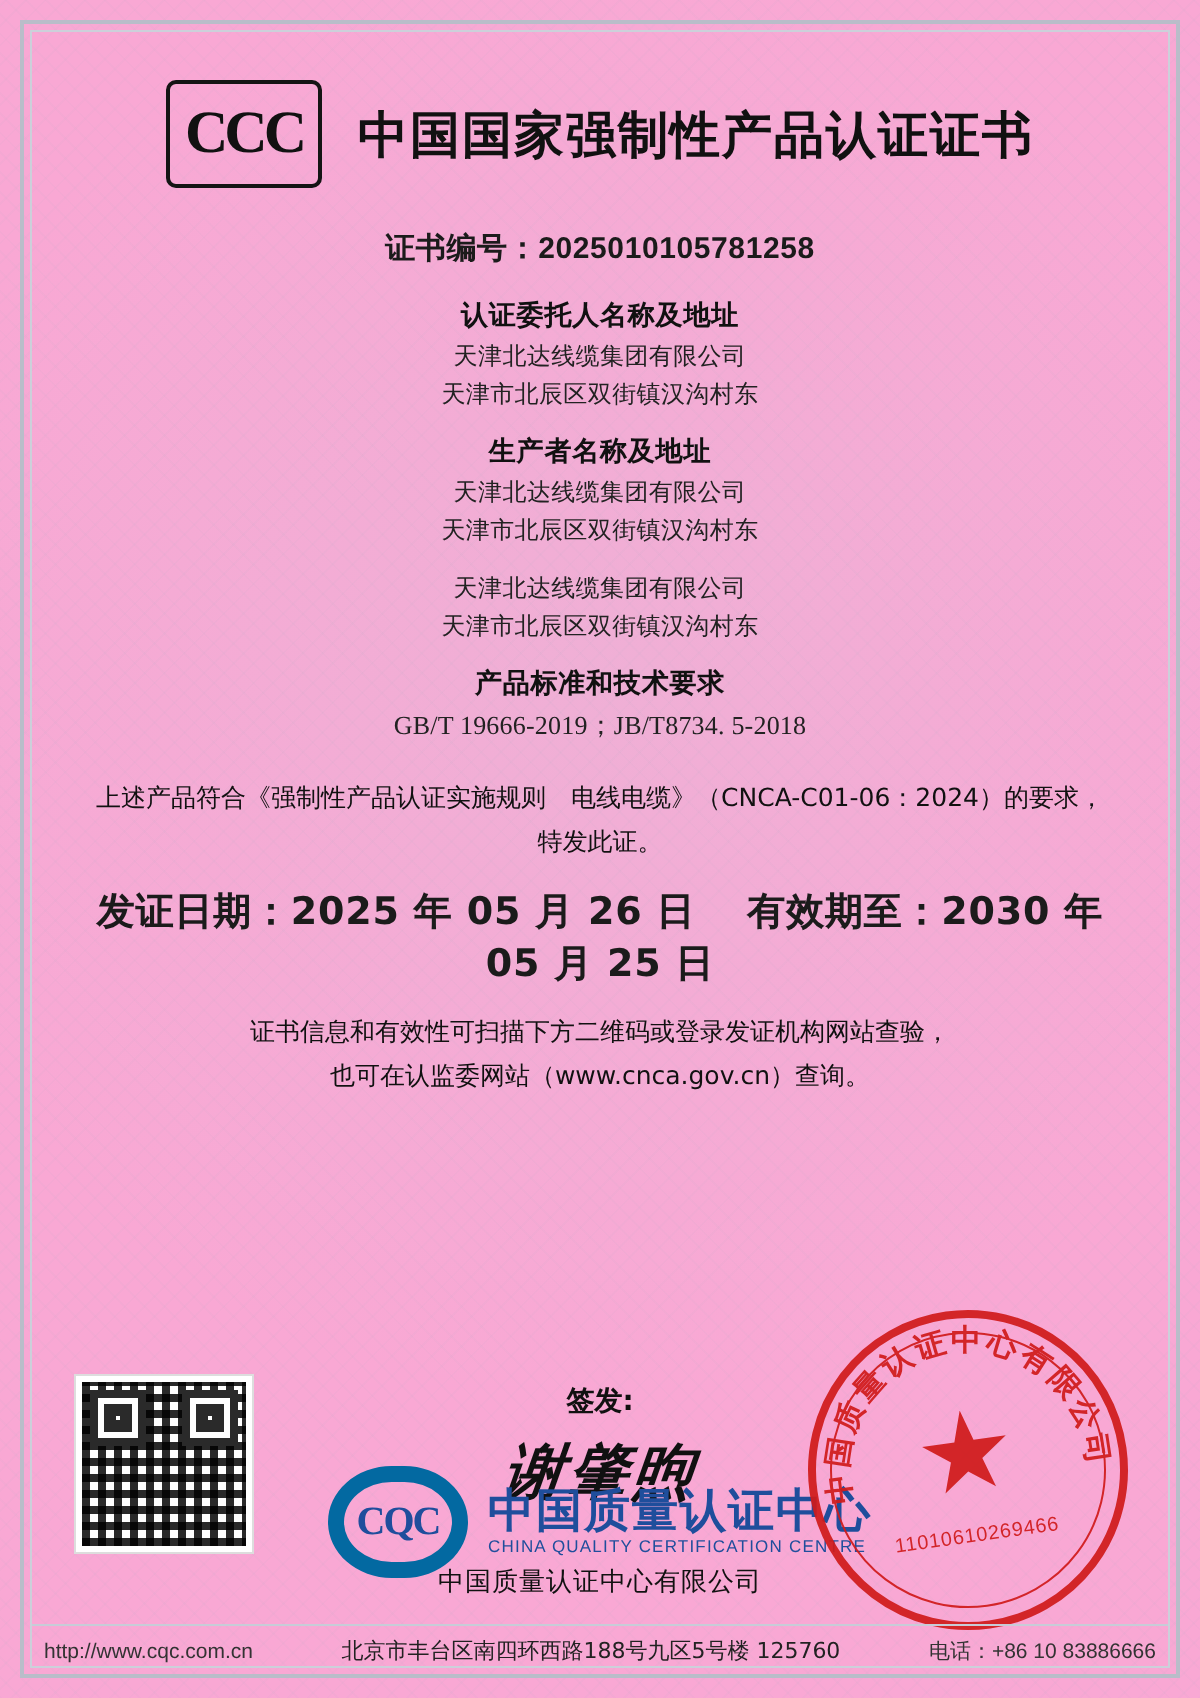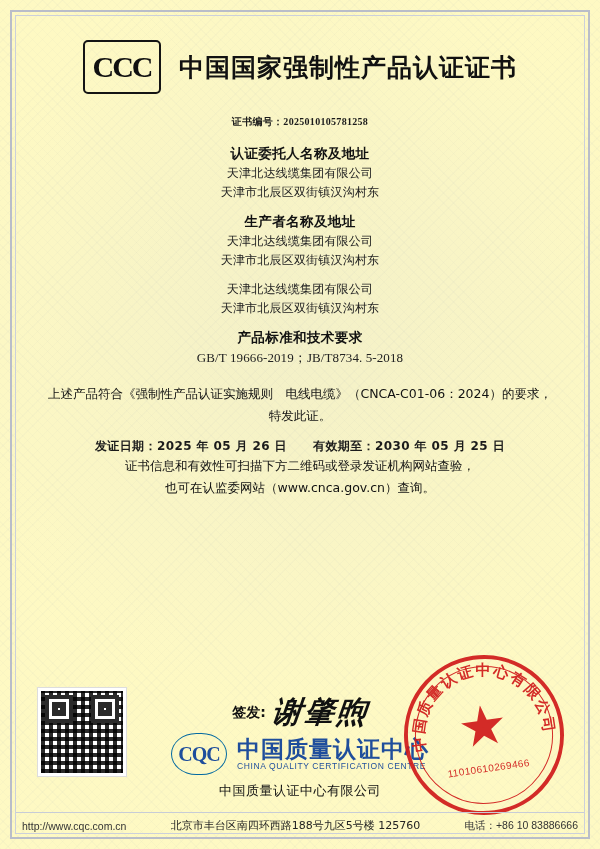--- a/index.html
+++ b/index.html
@@ -4,21 +4,21 @@
 <style>
   html, body {
     margin: 0;
     padding: 0;
     background: #ffffff;
   }
   .page {
     position: relative;
     width: 600px;
     height: 849px;
-    background: #fef9c3;
+    background: #f9a8d4;
     overflow: hidden;
     font-family: "Liberation Sans", sans-serif;
     color: #1b1b1b;
   }
   
   .bg-texture {
     position: absolute;
     inset: 0;
     background:
       repeating-linear-gradient(45deg, rgba(160,170,190,0.055) 0 1px, transparent 1px 7px),
@@ -73,23 +73,23 @@
 
   
   .content {
     position: absolute;
     left: 40px;
     right: 40px;
     top: 115px;
     text-align: center;
   }
   .cert-no {
-    font-size: 10px;
-    font-weight: bold;
-    font-family: Liberation Serif, serif;
+    font-size: 15px;
+    font-weight: bold;
+    font-family: Liberation Sans, sans-serif;
     margin-bottom: 14px;
     letter-spacing: 0.3px;
   }
   .field {
     margin-bottom: 9px;
   }
   .field-label {
     font-family: "DejaVu Sans", sans-serif;
     font-size: 13.5px;
     font-weight: bold;
@@ -113,26 +113,27 @@
     margin-top: 14px;
     font-family: "DejaVu Sans", sans-serif;
     font-size: 12.5px;
     line-height: 1.75;
     color: #111;
     padding: 0 4px;
   }
   .dates {
     margin-top: 12px;
     font-family: "DejaVu Sans", sans-serif;
-    font-size: 12px;
+    font-size: 19px;
     font-weight: bold;
     letter-spacing: 0.4px;
   }
   .dates .gap { display: inline-block; width: 26px; }
   .verify {
+    margin-top: 10px;
     font-family: "DejaVu Sans", sans-serif;
     font-size: 12.5px;
     line-height: 1.75;
     color: #111;
   }
 
   
   .qr {
     position: absolute;
     left: 38px;
@@ -159,20 +160,21 @@
 
   
   .signature-row {
     position: absolute;
     left: 0; right: 0;
     top: 692px;
     display: flex;
     align-items: center;
     justify-content: center;
     gap: 6px;
+    flex-direction: column;
   }
   .sign-label {
     font-family: "DejaVu Sans", sans-serif;
     font-size: 14px;
     font-weight: bold;
     color: #111;
   }
   .sign-name {
     font-family: "DejaVu Serif", serif;
     font-size: 30px;
@@ -188,21 +190,21 @@
     position: absolute;
     left: 0; right: 0;
     top: 733px;
     display: flex;
     align-items: center;
     justify-content: center;
     gap: 10px;
   }
   .cqc-mark {
     width: 54px; height: 40px;
-    border: 1px solid #0369a1;
+    border: 8px solid #0369a1;
     border-radius: 50%/55%;
     display: flex;
     align-items: center;
     justify-content: center;
     font-family: "Liberation Serif", serif;
     font-weight: bold;
     font-size: 20px;
     color: #1f4e9c;
     letter-spacing: -1px;
   }

